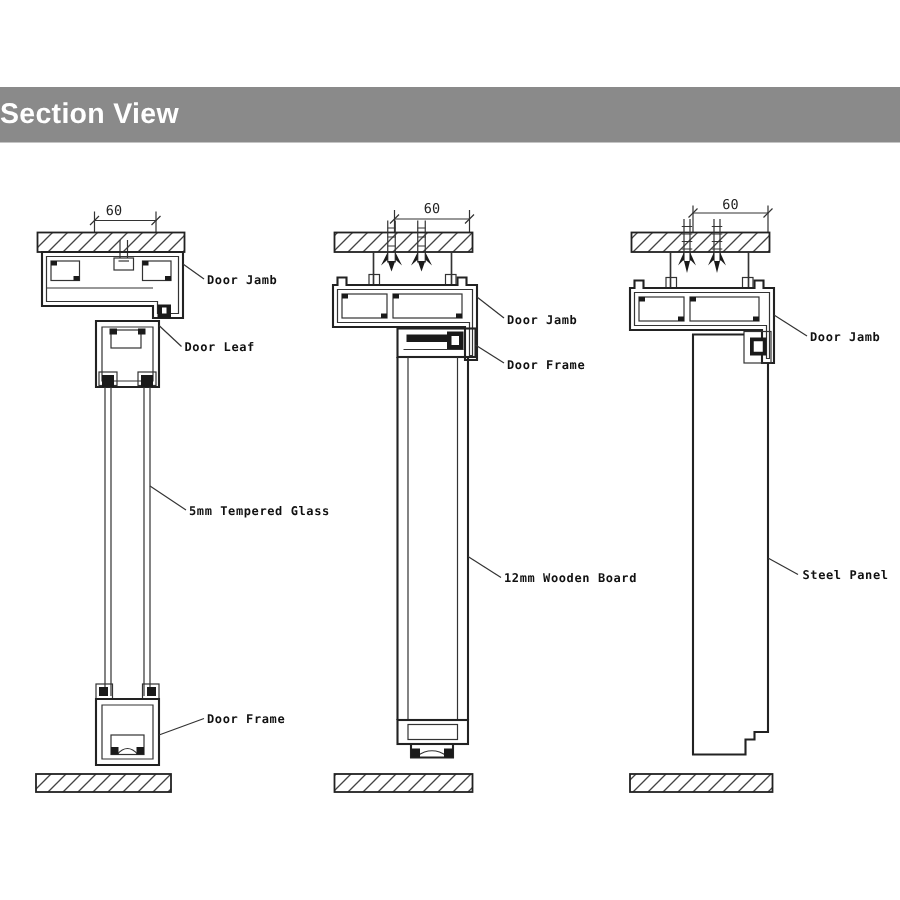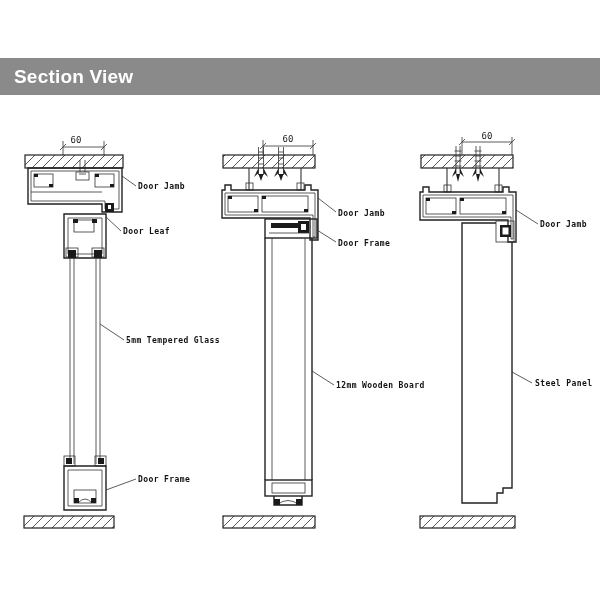--- a/index.html
+++ b/index.html
@@ -1,19 +1,19 @@
 <!DOCTYPE html>
 <html><head>
 <meta charset="utf-8">
 <style>
   html,body{margin:0;padding:0;background:#fff;}
   #page{position:relative;width:600px;height:600px;background:#ffffff;overflow:hidden;
         font-family:"Liberation Sans",sans-serif;}
   .banner{position:absolute;top:58px;left:0;width:600px;height:37px;background:#8a8a8a;}
-  .banner span{display:inline-block;margin-left:14px;line-height:37px;color:#ffffff;
+  .banner span{display:inline-block;line-height:37px;color:#ffffff;
         font-size:19px;font-weight:600;letter-spacing:0.2px;}
   svg{position:absolute;left:0;top:0;}
   .mid{fill:none;stroke:#222;stroke-width:1.4;}
   .thin{fill:none;stroke:#333;stroke-width:0.8;}
   .blk{fill:#1a1a1a;stroke:none;}
   .wht{fill:#ffffff;stroke:none;}
   .hatch{fill:url(#diag);stroke:#222;stroke-width:1.2;}
   .dimtext{font-family:"DejaVu Sans Mono",monospace;font-size:9px;fill:#222;text-anchor:middle;}
   .lbl{font-family:"DejaVu Sans Mono",monospace;font-size:8px;font-weight:600;fill:#111;letter-spacing:0.4px;}
 </style>

